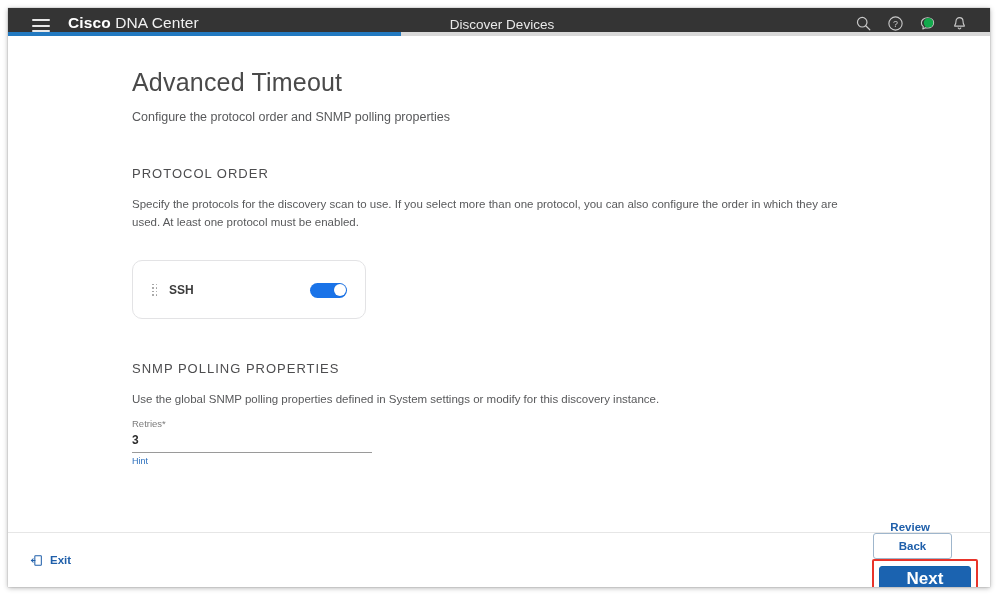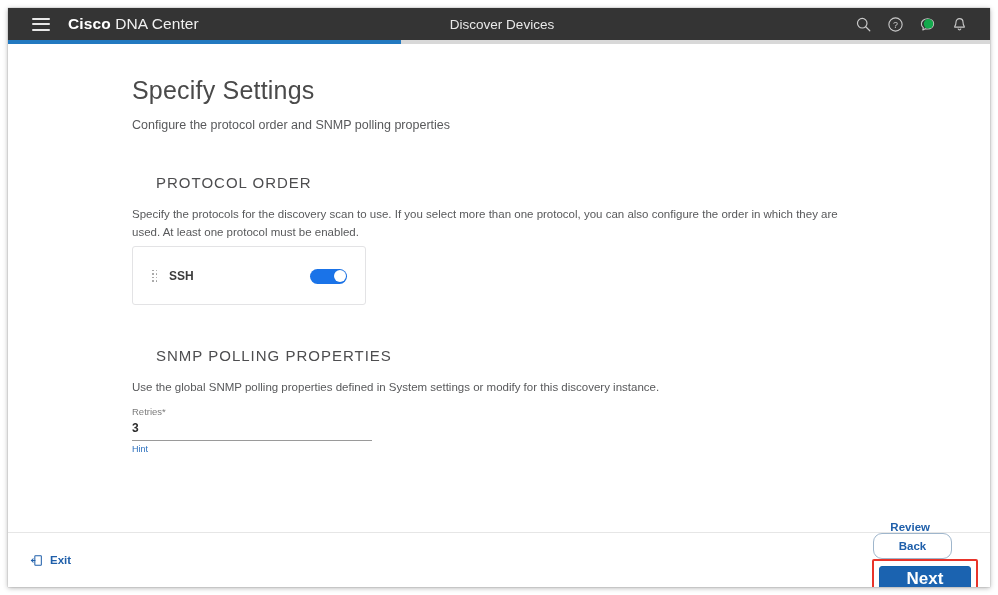--- a/index.html
+++ b/index.html
@@ -24,24 +24,24 @@
     height: 579px;
     background: #ffffff;
     box-shadow: 0 1px 5px rgba(0,0,0,0.30), 0 0 1px rgba(0,0,0,0.35);
     overflow: hidden;
     display: flex;
     flex-direction: column;
   }
   
   .topbar {
     position: relative;
-    height: 32px;
+    height: 24px;
     background: #343434;
     display: flex;
-    align-items: center;
+    align-items: flex-end;
     flex: 0 0 auto;
   }
   .hamburger {
     width: 18px;
     height: 13px;
     margin-left: 24px;
     display: flex;
     flex-direction: column;
     justify-content: space-between;
     cursor: pointer;
@@ -122,39 +122,38 @@
     margin: 0 0 0 0;
     letter-spacing: .2px;
   }
   .page-sub {
     margin-top: 13px;
     font-size: 12.5px;
     color: #58595b;
   }
   .section-head {
     margin-top: 42px;
-    font-size: 15px;
+    font-size: 13px;
     letter-spacing: 1.0px;
     color: #4d4d4f;
     text-transform: uppercase;
-    margin-left: 24px;
   }
   .section-desc {
     margin-top: 15px;
     font-size: 11.5px;
     color: #58595b;
     line-height: 1.55;
     max-width: 730px;
   }
   
   .protocol-card {
-    margin-top: 4px;
+    margin-top: 28px;
     width: 232px;
     border: 1px solid #e3e3e5;
-    border-radius: 3px;
+    border-radius: 10px;
     background: #fff;
     padding: 14px 0 12px 0;
   }
   .protocol-row {
     display: flex;
     align-items: center;
     padding: 4px 18px 4px 19px;
     height: 23px;
   }
   .drag-dots {
@@ -267,21 +266,21 @@
     font-size: 11.5px;
     color: #1f5faa;
     font-weight: bold;
     cursor: pointer;
     margin-right: 48px;
   }
   .btn-back {
     width: 79px;
     height: 26px;
     border: 1px solid #9fb6cc;
-    border-radius: 9px;
+    border-radius: 3px;
     background: #fff;
     color: #1f5faa;
     font-size: 11.5px;
     font-weight: bold;
     font-family: "Liberation Sans", sans-serif;
     cursor: pointer;
     margin-right: 26px;
   }
   .next-wrap {
     position: relative;
@@ -340,21 +339,21 @@
       </div>
     </div>
 
     <div class="progress-track" style="background: rgb(216, 216, 216);">
       <div class="progress-fill" id="progress-fill" style="width: 40%; background: rgb(34, 121, 192);"></div>
     </div>
 
     <div class="content">
       <div class="inner">
 
-        <h1 class="page-title">Specify Settings</h1>
+        <h1 class="page-title">Advanced Timeout</h1>
         <div class="page-sub">Configure the protocol order and SNMP polling properties</div>
 
         <div class="section-head">PROTOCOL ORDER</div>
         <div class="section-desc">Specify the protocols for the discovery scan to use. If you select more than one protocol, you can also configure the order in which they are used. At least one protocol must be enabled.</div>
 
         <div class="protocol-card">
 
           <div class="protocol-row">
             <span class="drag-dots">
               <i></i>

